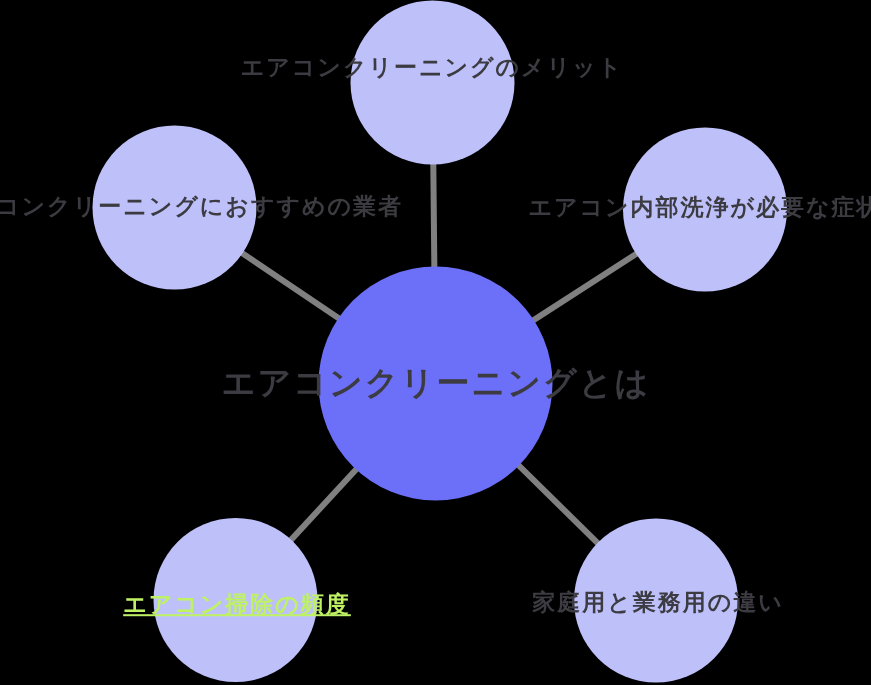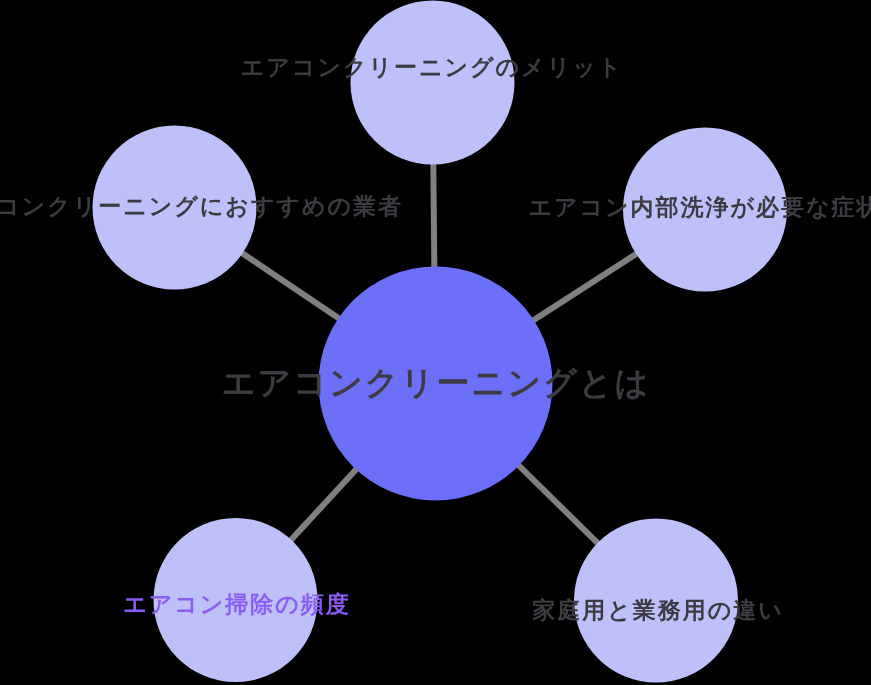--- a/index.html
+++ b/index.html
@@ -38,21 +38,21 @@
     margin-top: 8px;
   }
   .sat-label {
     font-size: 23px;
     letter-spacing: 2px;
   }
   .label-benefits     { left: 432px; top: 68px;  }
   .label-symptoms     { left: 705px; top: 208px; }
   .label-vendors      { left: 174px; top: 207px; }
   .label-frequency    { left: 237px; top: 605px; }
-  .label-difference   { left: 658px; top: 603px; margin-top: 8px; }
+  .label-difference   { left: 658px; top: 603px; }
 </style>
 </head>
 <body>
 
 <div class="stage" style="background: rgb(0, 0, 0);">
 
   <svg class="layer" width="871" height="685" viewBox="0 0 871 685">
 
     <line class="connector" x1="435.5" y1="383.5" x2="432.5" y2="82.5" stroke="#808080"></line>
     <line class="connector" x1="435.5" y1="383.5" x2="705" y2="209.5" stroke="#808080"></line>
@@ -70,16 +70,16 @@
   </svg>
 
   <div class="label center-label" style="color: rgb(59, 59, 65);">エアコンクリーニングとは</div>
 
   <div class="label sat-label label-benefits" style="color: rgb(59, 59, 65);">エアコンクリーニングのメリット</div>
 
   <div class="label sat-label label-symptoms" style="color: rgb(59, 59, 65);">エアコン内部洗浄が必要な症状</div>
 
   <div class="label sat-label label-vendors" style="color: rgb(59, 59, 65);">エアコンクリーニングにおすすめの業者</div>
 
-  <div class="label sat-label label-frequency" style="color: #8b5cf6;">エアコン掃除の頻度</div>
+  <div class="label sat-label label-frequency" style="color: #bef264; text-decoration: underline;">エアコン掃除の頻度</div>
 
   <div class="label sat-label label-difference" style="color: rgb(59, 59, 65);">家庭用と業務用の違い</div>
 </div>
 
 </body></html>

